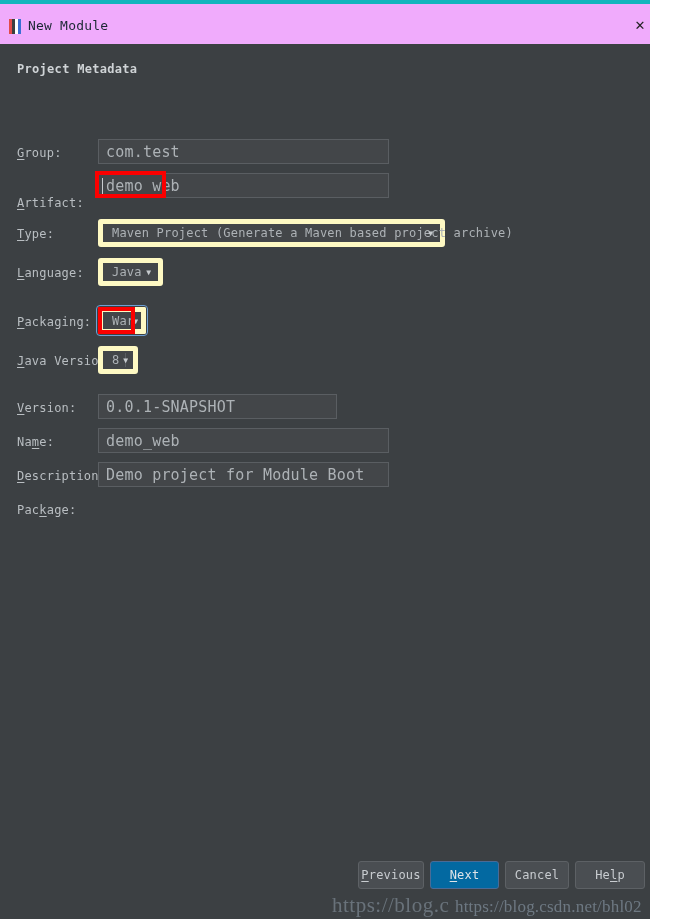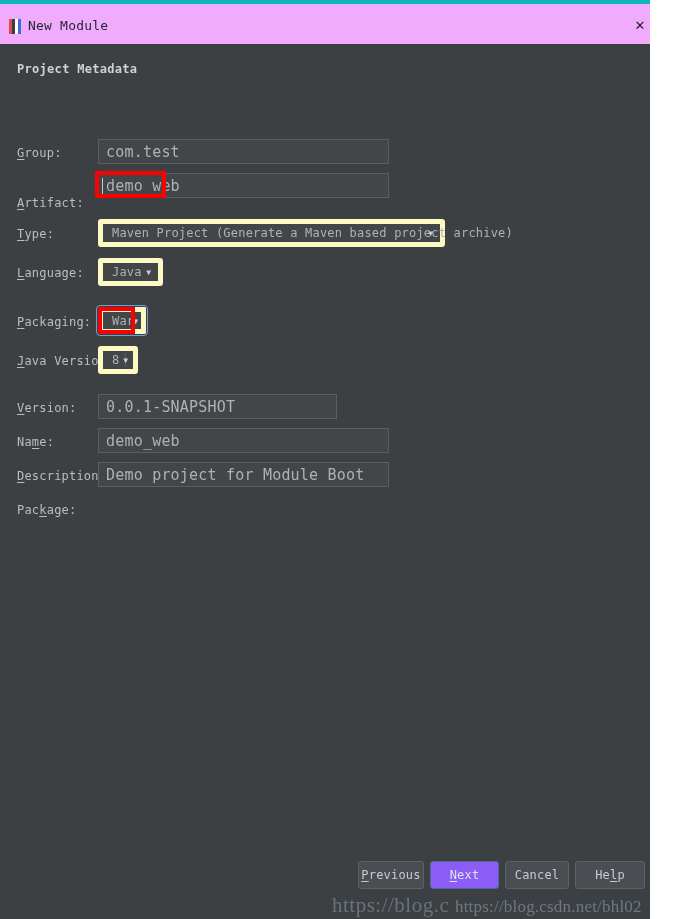--- a/index.html
+++ b/index.html
@@ -27,21 +27,21 @@
   .cb{position:absolute;left:98px;background:#434649;border:5px solid #fef9c3;border-radius:3px;box-sizing:border-box;}
   .cb .v{position:absolute;left:9px;top:50%;transform:translateY(-50%);font-size:12px;color:#adb2b6;white-space:nowrap;letter-spacing:.2px;}
   .cb .arw{position:absolute;right:7px;top:50%;transform:translateY(-50%);font-size:8px;color:#c6cacd;}
   .cb .sep{position:absolute;top:2px;bottom:2px;width:1px;background:#5a5e62;}
   .focusring{position:absolute;border:1px solid #6d9fd4;border-radius:4px;box-sizing:border-box;pointer-events:none;}
   .redbox{position:absolute;border:4px solid #fb0000;box-sizing:border-box;pointer-events:none;}
   .caret{position:absolute;width:1px;background:#c8ccd0;}
   .btn{position:absolute;height:28px;background:#4a4e52;border:1px solid #5d6165;border-radius:3px;
        box-sizing:border-box;color:#c8ccd0;font-size:12px;text-align:center;line-height:26px;cursor:pointer;letter-spacing:.2px;}
   .btn u{text-decoration:underline;text-underline-offset:2px;}
-  .btn.primary{background:#8b5cf6;border-color:#4a6b96;color:#dfe4e8;}
+  .btn.primary{background:#0369a1;border-color:#4a6b96;color:#dfe4e8;}
   .wm{position:absolute;font-family:"Liberation Serif","DejaVu Serif",serif;color:rgba(160,175,190,.45);white-space:nowrap;}
   #wm1{left:332px;top:893px;font-size:21px;letter-spacing:.5px;}
   #wm2{left:455px;top:897px;font-size:17px;letter-spacing:.2px;color:rgba(150,165,182,.55);}
 </style>
 </head>
 <body>
 
 <div id="topstrip"></div>
 
 <div id="titlebar">

